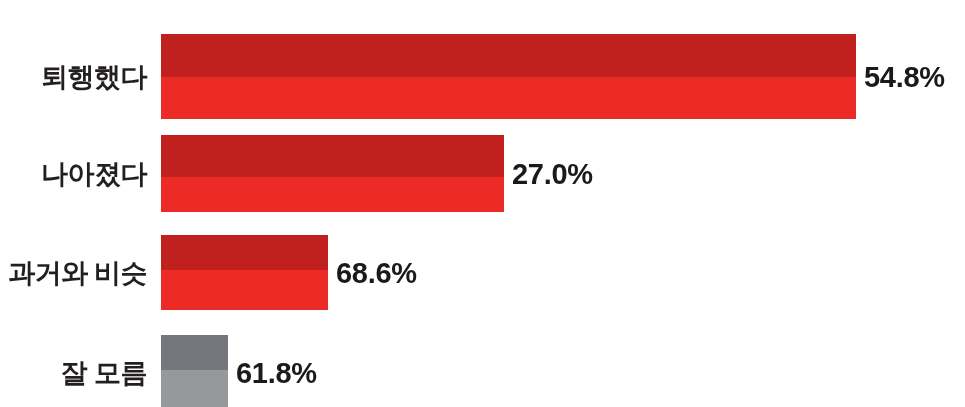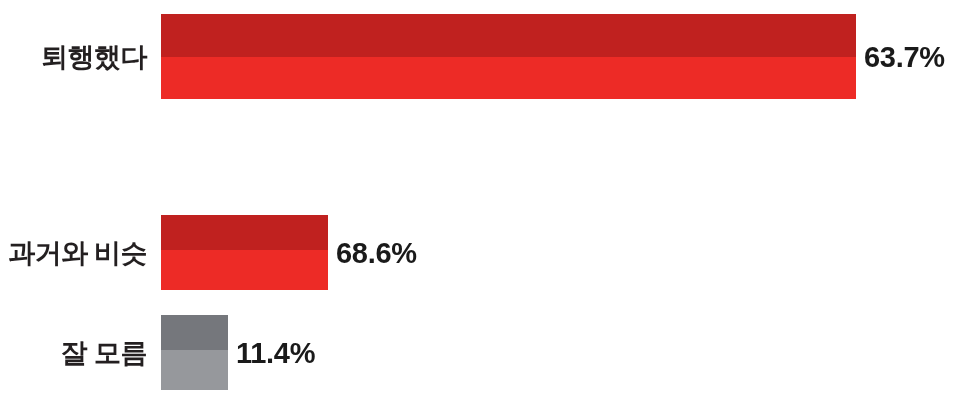--- a/index.html
+++ b/index.html
@@ -20,20 +20,21 @@
     width: 965px;
     height: 407px;
     background: #ffffff;
   }
 
   
   .bar-row {
     position: absolute;
     left: 0;
     width: 965px;
+    margin-top: 20px;
   }
 
   .cat-label {
     position: absolute;
     right: 810px;           
     left: 0;
     text-align: right;
     font-weight: 700;
     font-size: 27px;
     line-height: 1;
@@ -69,35 +70,43 @@
 <body>
 
 <div id="chart-root">
 
   <div class="bar-row" style="top:14px; height:85px;">
     <div class="cat-label" style="width:155px; left:0; right:auto; top:50%; transform:translateY(-50%); padding-right:8px; box-sizing:border-box;">퇴행했다</div>
     <div class="bar" style="width:695px;">
       <div class="bar-top" style="background:#C0211F;"></div>
       <div class="bar-bottom" style="background:#ED2B26;"></div>
     </div>
-    <div class="value-label" style="left:864px; top:50%; transform:translateY(-50%);">63.7%</div>
+    <div class="value-label" style="left:864px; top:50%; transform:translateY(-50%);">54.8%</div>
   </div>
 
+  <div class="bar-row" style="top:115px; height:77px;">
+    <div class="cat-label" style="width:155px; left:0; right:auto; top:50%; transform:translateY(-50%); padding-right:8px; box-sizing:border-box;">나아졌다</div>
+    <div class="bar" style="width:343px;">
+      <div class="bar-top" style="background:#C0211F; flex-basis:55%;"></div>
+      <div class="bar-bottom" style="background:#ED2B26;"></div>
+    </div>
+    <div class="value-label" style="left:512px; top:50%; transform:translateY(-50%);">27.0%</div>
+  </div>
 
   <div class="bar-row" style="top:215px; height:75px;">
     <div class="cat-label" style="width:155px; left:0; right:auto; top:50%; transform:translateY(-50%); padding-right:8px; box-sizing:border-box;font-family:Liberation Serif, serif;">과거와 비슷</div>
     <div class="bar" style="width:167px;">
       <div class="bar-top" style="background:#C0211F; flex-basis:47%;"></div>
       <div class="bar-bottom" style="background:#ED2B26;"></div>
     </div>
     <div class="value-label" style="left:336px; top:50%; transform:translateY(-50%);">68.6%</div>
   </div>
 
   <div class="bar-row" style="top:315px; height:75px;">
     <div class="cat-label" style="width:155px; left:0; right:auto; top:50%; transform:translateY(-50%); padding-right:8px; box-sizing:border-box;">잘 모름</div>
     <div class="bar" style="width:67px;">
       <div class="bar-top" style="background:#75777C; flex-basis:47%;"></div>
       <div class="bar-bottom" style="background:#96989C;"></div>
     </div>
-    <div class="value-label" style="left:236px; top:50%; transform:translateY(-50%);">11.4%</div>
+    <div class="value-label" style="left:236px; top:50%; transform:translateY(-50%);">61.8%</div>
   </div>
 
 </div>
 
 </body></html>

